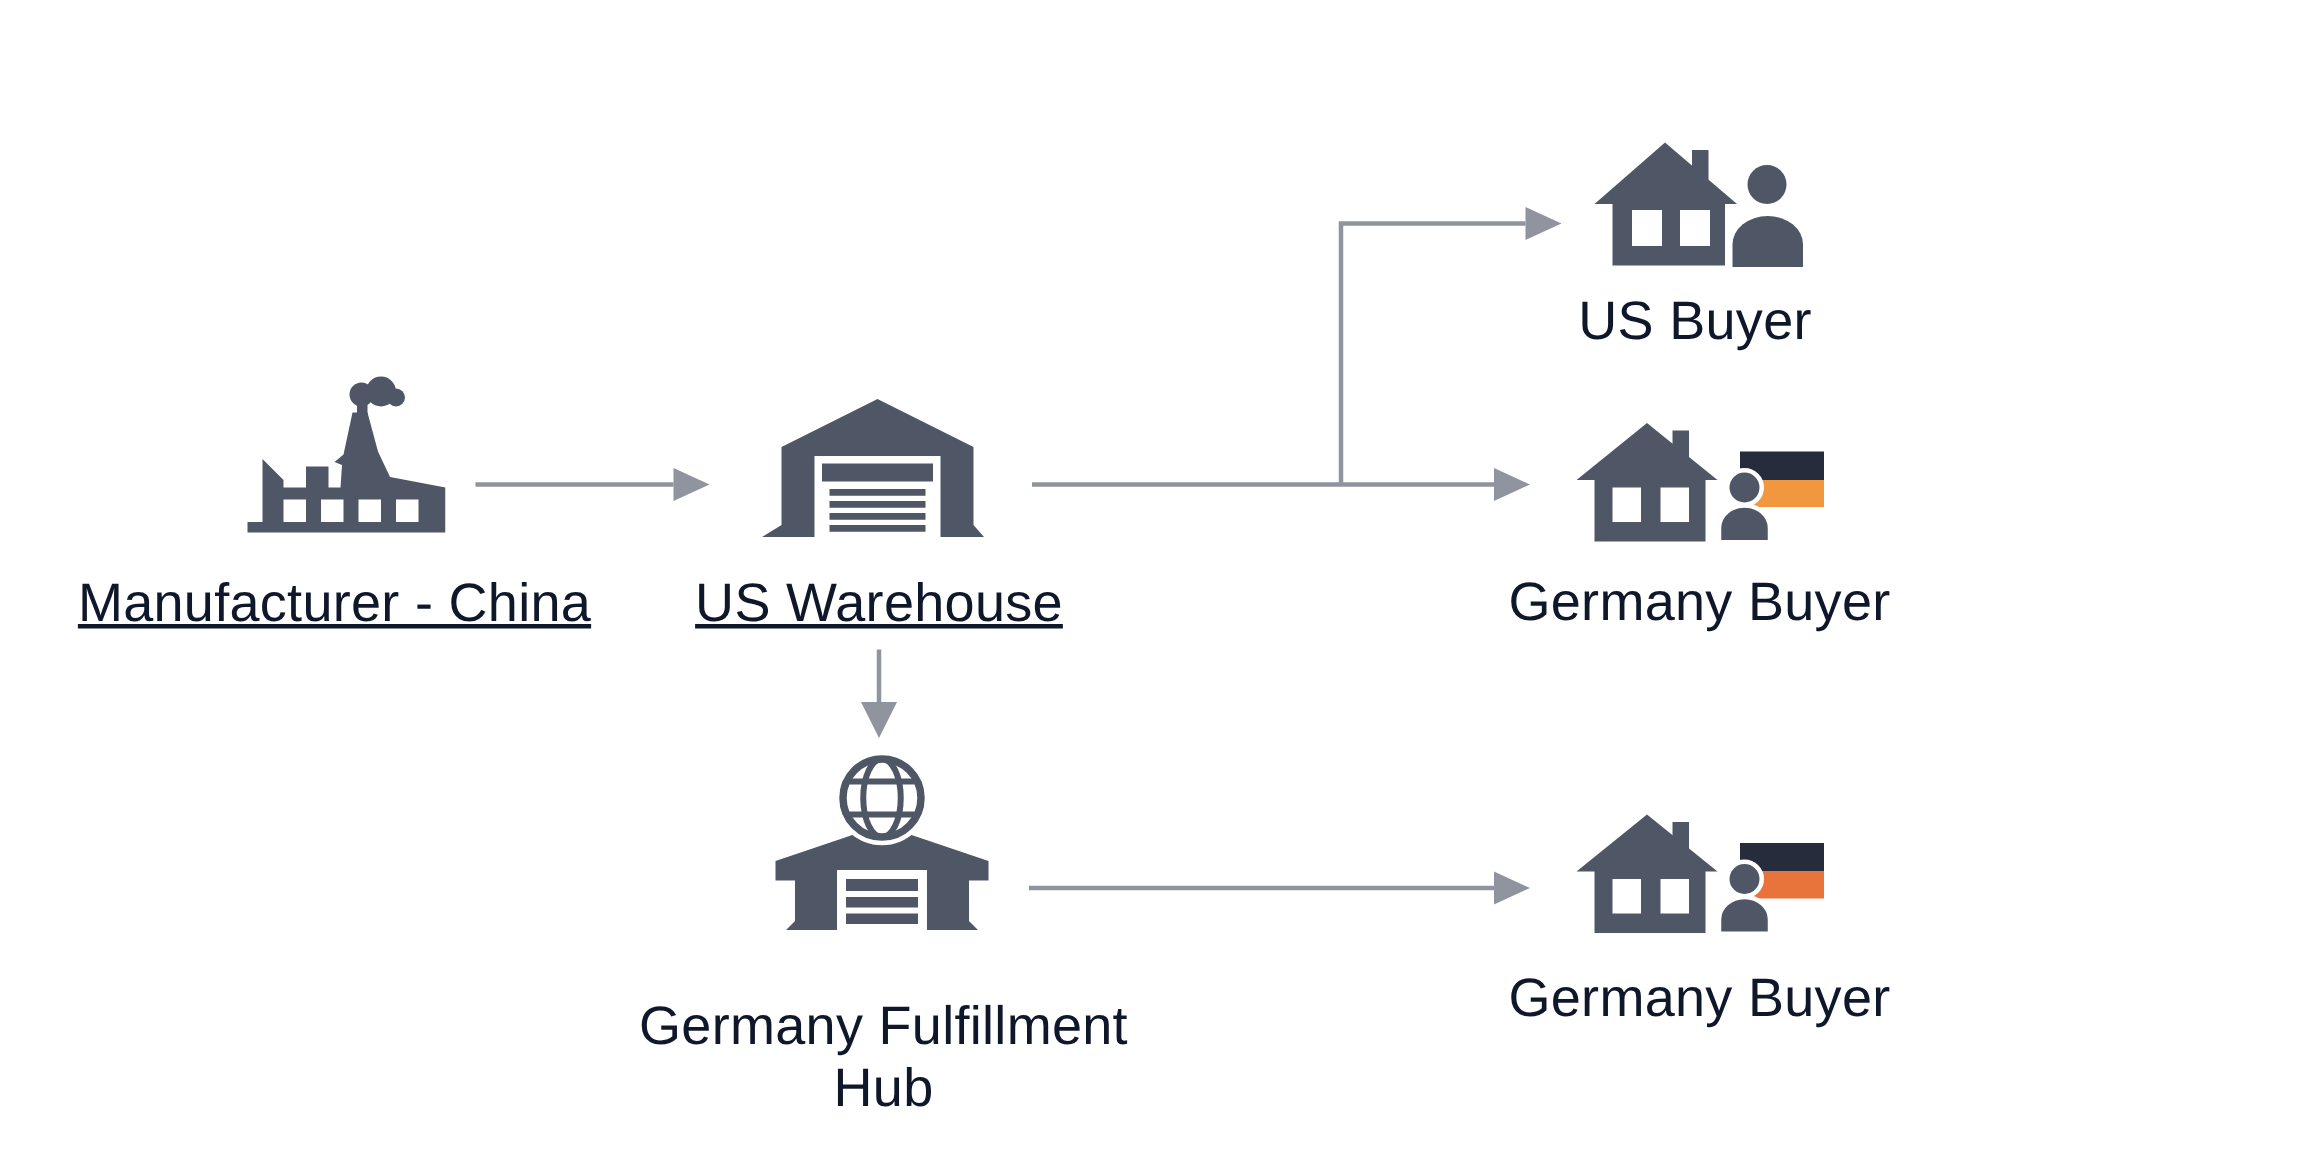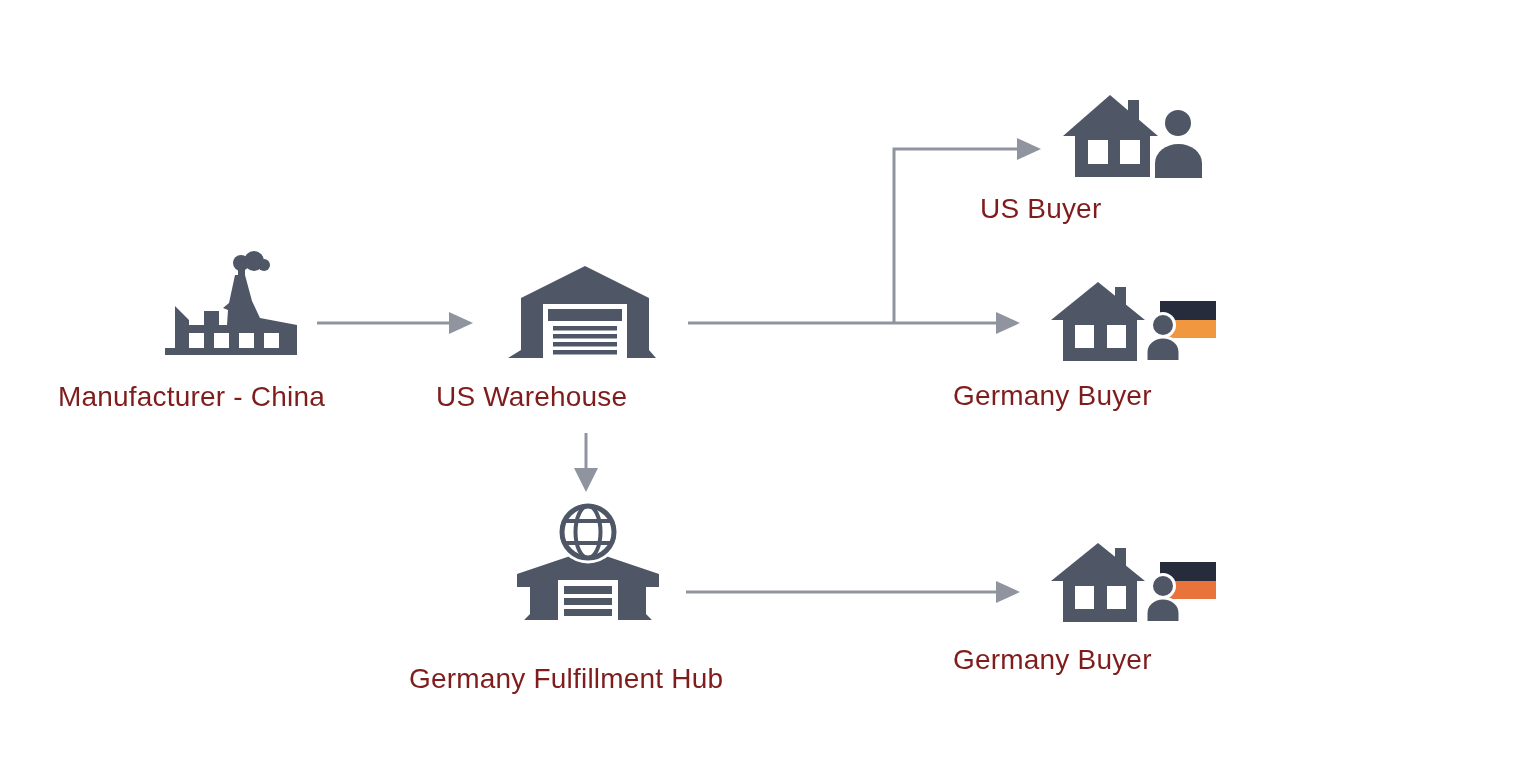--- a/index.html
+++ b/index.html
@@ -3,33 +3,33 @@
 <meta charset="utf-8">
 <style>
   html,body{margin:0;padding:0;background:#ffffff;}
   .canvas{
     position:relative;width:1536px;height:772px;background:#ffffff;
     overflow:hidden;font-family:"Liberation Sans", sans-serif;
   }
   .connectors{position:absolute;left:0;top:0;width:1536px;height:772px;}
   .icon{position:absolute;}
   .node-label{
-    position:absolute;text-align:left;color:#7f1d1d;
-    font-size:28px;line-height:1.15;letter-spacing:0.2px;
+    position:absolute;text-align:center;color:#0f172a;
+    font-size:36px;line-height:1.15;letter-spacing:0.2px;
   }
   
   .pos-factory{left:157px;top:248px;}
   .pos-us-warehouse{left:505px;top:262px;}
   .pos-us-buyer{left:1063px;top:93px;}
   .pos-de-buyer-1{left:1051px;top:280px;}
   .pos-de-hub{left:512px;top:500px;}
   .pos-de-buyer-2{left:1051px;top:541px;}
   
-  .lbl-manufacturer{left:58px;top:381px;width:360px;}
-  .lbl-us-warehouse{left:436px;top:381px;width:300px;}
+  .lbl-manufacturer{left:43px;top:381px;width:360px;text-decoration:underline;}
+  .lbl-us-warehouse{left:436px;top:381px;width:300px;text-decoration:underline;}
   .lbl-us-buyer{left:980px;top:193px;width:300px;}
   .lbl-de-buyer-1{left:953px;top:380px;width:360px;}
   .lbl-de-hub{left:409px;top:663px;width:360px;}
   .lbl-de-buyer-2{left:953px;top:644px;width:360px;}
 </style>
 </head>
 <body>
 
 <div class="canvas">
 

